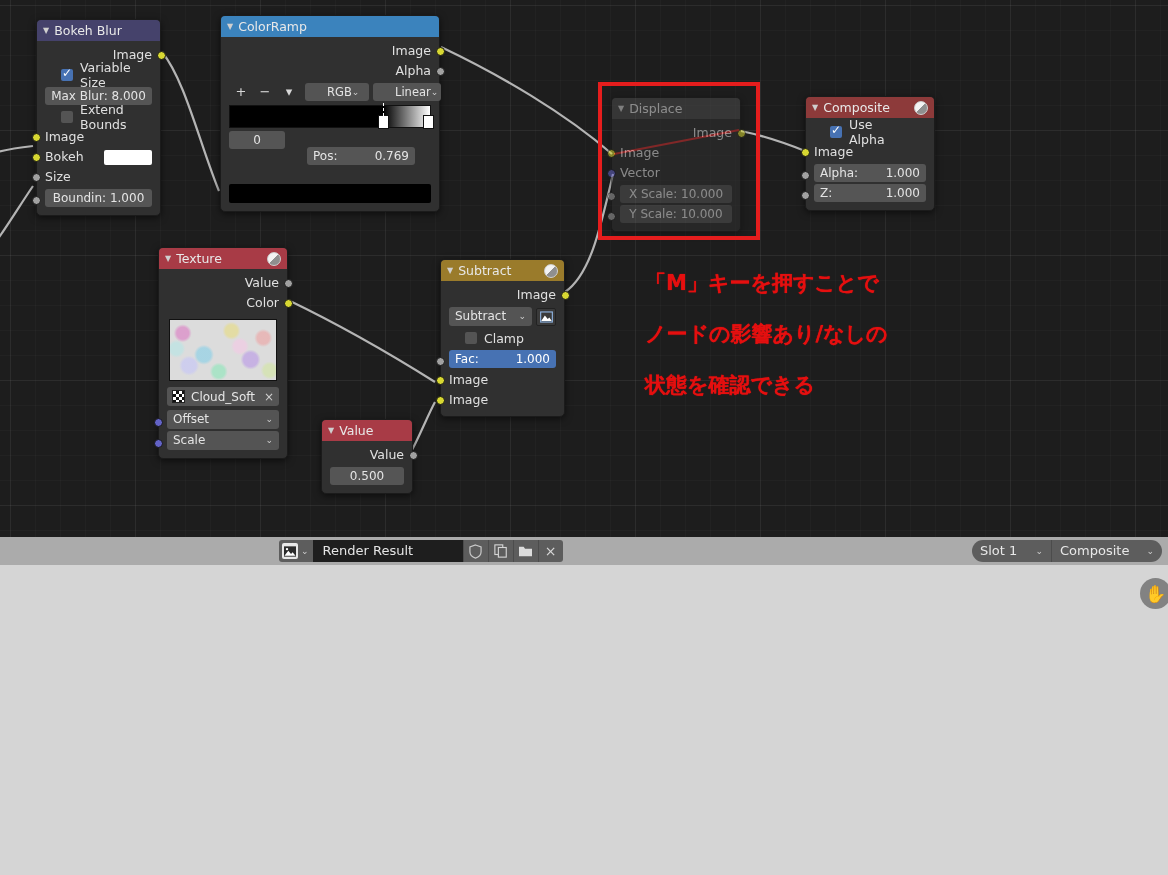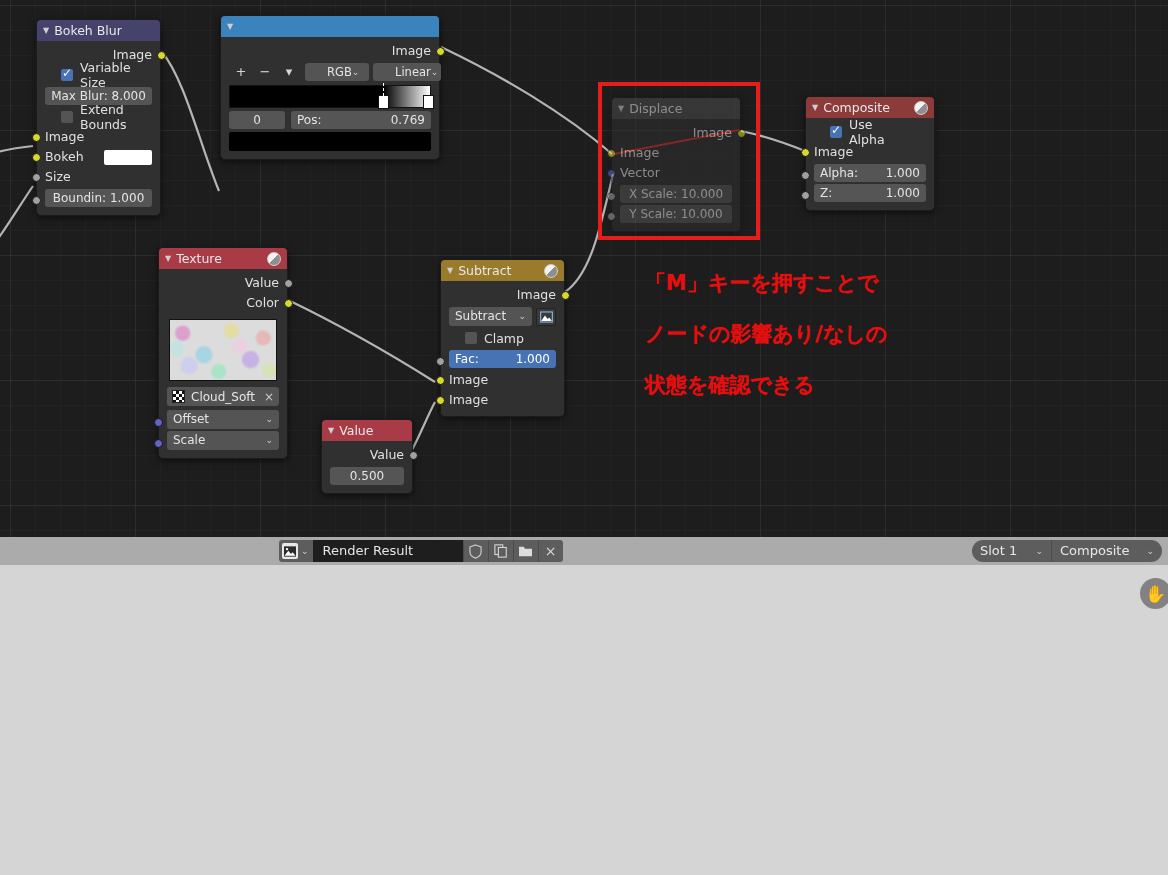--- a/index.html
+++ b/index.html
@@ -277,46 +277,51 @@
         <div style="position:relative;">
           <span class="sock left grey" style="top:11px;"></span>
           <div class="field">Boundin: 1.000</div>
         </div>
       </div>
     </div>
 
     <div class="node" id="node-colorramp">
       <div class="node-header">
         <span class="tri">▼</span>
+        <span class="hdr-title">ColorRamp</span>
       </div>
       <div class="node-body">
         <div class="row out">
           <span>Image</span>
           <span class="sock right yellow"></span>
+        </div>
+        <div class="row out">
+          <span>Alpha</span>
+          <span class="sock right grey"></span>
         </div>
         <div class="ramp-toolbar">
           <span class="ramp-btn">+</span>
           <span class="ramp-btn">−</span>
           <span class="ramp-btn">▾</span>
           <span class="ramp-sel" style="width:64px;">
             <span>RGB</span>
             <span class="chev">⌄</span>
           </span>
           <span class="ramp-sel" style="width:68px;">
             <span>Linear</span>
             <span class="chev">⌄</span>
           </span>
         </div>
         <div class="ramp-gradient">
           <span class="ramp-stop dashed" style="left:76.9%;"></span>
           <span class="ramp-stop" style="left:99%;"></span>
         </div>
         <div style="display:flex;gap:6px;margin:3px 8px;">
           <div class="field" style="margin:0;width:56px;">0</div>
-          <div class="field split" style="margin:0;flex:1;text-align:center;">
+          <div class="field split" style="margin:16px;flex:1;text-align:center;">
             <span>Pos:</span>
             <span>0.769</span>
           </div>
         </div>
         <div class="ramp-swatch"></div>
       </div>
     </div>
 
     <div class="node muted" id="node-displace">
       <div class="node-header">

